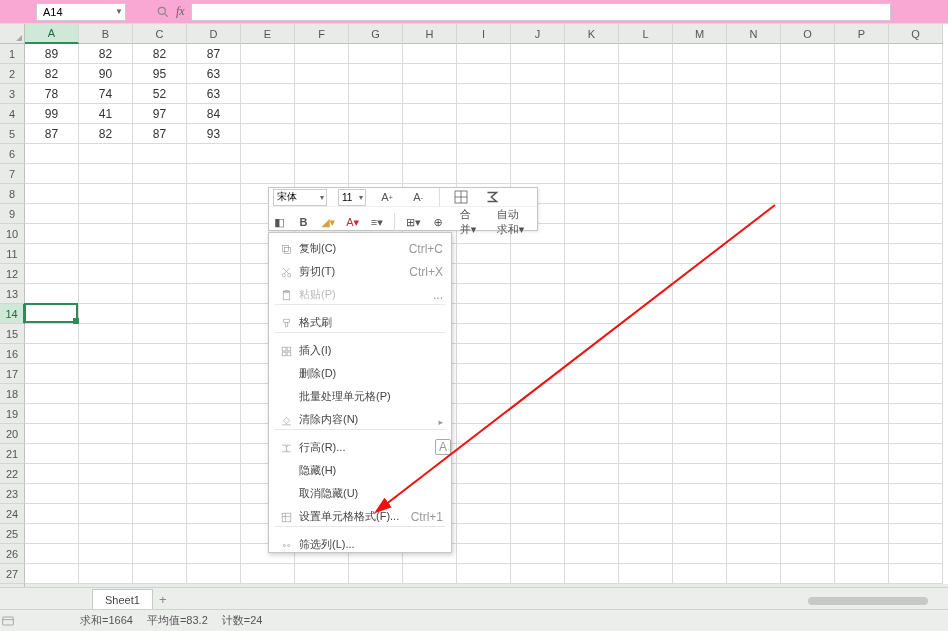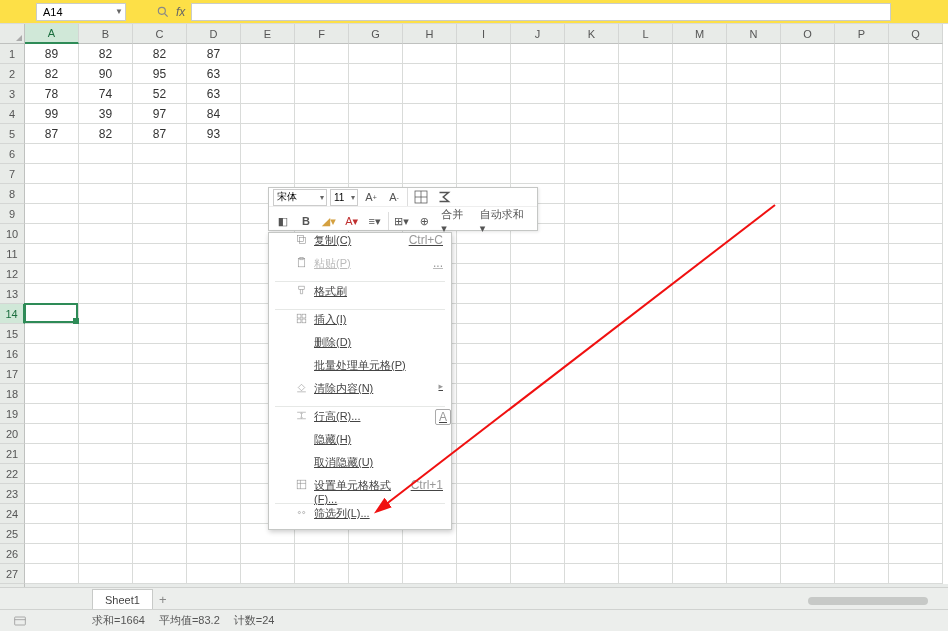--- a/index.html
+++ b/index.html
@@ -1,69 +1,69 @@
 <!DOCTYPE html>
 <html><head>
 <meta charset="utf-8">
 <style>
   * { box-sizing: border-box; margin: 0; padding: 0; font-family: "Microsoft YaHei", sans-serif; }
   body { background: #e8ebe9; width: 948px; height: 631px; overflow: hidden; position: relative; }
 
-  .topbar { height: 24px; background: #fde047; display: flex; align-items: center; border-bottom: 1px solid #d9dbd9; }
+  .topbar { height: 24px; background: #f9a8d4; display: flex; align-items: center; border-bottom: 1px solid #d9dbd9; }
   .namebox { width: 90px; height: 18px; margin-left: 36px; background: #fff; border: 1px solid #c9ccc9; font-size: 11px; display: flex; align-items: center; padding-left: 6px; position: relative; }
   .namebox-dd { position: absolute; right: 2px; top: 3px; font-size: 8px; color: #666; }
   .fx-wrap { display: flex; align-items: center; margin-left: 30px; gap: 6px; }
   .fx-icon { width: 14px; height: 14px; color: #888; }
-  .fx-label { font-style: italic; font-size: 12px; color: #666; }
+  .fx-label { font-style: italic; font-size: 12px; color: #666; font-family: Liberation Serif, serif; }
   .formula-bar { width: 700px; height: 18px; background: #fff; border: 1px solid #c9ccc9; }
 
   .grid-wrap { position: relative; height: 560px; background: #fff; }
   .corner { position: absolute; left: 0; top: 0; width: 25px; height: 20px; background: #e8ebe8; border-right: 1px solid #bfc1bf; border-bottom: 1px solid #bfc1bf; }
   .corner::after { content: ""; position: absolute; right: 2px; bottom: 2px; border-left: 6px solid transparent; border-bottom: 6px solid #aaa; }
   .col-headers { position: absolute; left: 25px; top: 0; height: 20px; display: flex; }
   .col-header { width: 54px; height: 20px; background: #e8ebe8; border-right: 1px solid #d4d6d4; border-bottom: 1px solid #bfc1bf; font-size: 11px; color: #555; display: flex; align-items: center; justify-content: center; }
   .col-header.sel { background: #d0e8d8; border-bottom: 2px solid #2e8b57; color: #1a6e3e; }
   .row-headers { position: absolute; left: 0; top: 20px; width: 25px; }
   .row-header { width: 25px; height: 20px; background: #e8ebe8; border-bottom: 1px solid #d4d6d4; border-right: 1px solid #bfc1bf; font-size: 11px; color: #555; display: flex; align-items: center; justify-content: center; }
   .row-header.sel { background: #d0e8d8; border-right: 2px solid #2e8b57; color: #1a6e3e; }
   .cells { position: absolute; left: 25px; top: 20px; }
   .row { display: flex; }
   .cell { width: 54px; height: 20px; border-right: 1px solid #d9dbd9; border-bottom: 1px solid #d9dbd9; font-size: 12px; color: #333; display: flex; align-items: center; justify-content: center; background: #fff; }
   .active-cell { position: absolute; width: 54px; height: 20px; border: 2px solid #2e8b57; background: #fff; }
   .active-cell::after { content: ""; position: absolute; right: -3px; bottom: -3px; width: 6px; height: 6px; background: #2e8b57; }
 
   .mini-toolbar { position: absolute; left: 268px; top: 187px; width: 270px; height: 44px; background: #fff; border: 1px solid #c5c7c5; box-shadow: 1px 1px 3px rgba(0,0,0,0.1); display: flex; flex-direction: column; }
-  .mt-row { flex: 1; display: flex; align-items: center; padding: 0 4px; gap: 3px; border-bottom: 1px solid #eee; }
+  .mt-row { flex: 1; display: flex; align-items: center; padding: 0 4px; gap: 11px; border-bottom: 1px solid #eee; }
   .mt-row:last-child { border-bottom: none; }
   .mt-font { width: 54px; height: 17px; border: 1px solid #ccc; font-size: 10px; display: flex; align-items: center; padding-left: 3px; position: relative; }
   .mt-font::after { content: "▾"; position: absolute; right: 2px; font-size: 8px; color: #666; }
   .mt-size { width: 28px; height: 17px; border: 1px solid #ccc; font-size: 10px; display: flex; align-items: center; padding-left: 3px; position: relative; }
   .mt-size::after { content: "▾"; position: absolute; right: 2px; font-size: 8px; color: #666; }
   .mt-btn { width: 20px; height: 18px; display: flex; align-items: center; justify-content: center; font-size: 11px; color: #555; cursor: pointer; }
   .mt-btn.big { font-size: 13px; }
   .mt-sep { width: 1px; height: 18px; background: #ddd; }
   .mt-text { font-size: 11px; color: #555; padding: 0 4px; }
 
   .context-menu { position: absolute; left: 268px; top: 232px; width: 184px; background: #fff; border: 1px solid #c5c7c5; box-shadow: 1px 2px 5px rgba(0,0,0,0.2); }
-  .cm-item { height: 23px; display: flex; align-items: flex-start; font-size: 11px; color: #444; padding-left: 23px; position: relative; cursor: pointer; text-decoration: underline; }
+  .cm-item { height: 23px; display: flex; align-items: flex-end; font-size: 11px; color: #444; padding-left: 8px; position: relative; cursor: pointer; }
   .cm-item.disabled { color: #bbb; }
   .cm-icon { width: 18px; display: flex; align-items: center; justify-content: center; color: #888; }
   .cm-label { flex: 1; padding-left: 4px; }
   .cm-shortcut { font-size: 12px; color: #999; padding-right: 8px; }
   .cm-arrow { font-size: 9px; color: #999; padding-right: 8px; }
   .cm-sep { height: 1px; background: #e6e8e6; margin: 2px 6px; }
 
   .arrow-annotation { position: absolute; pointer-events: none; }
 
   .sheet-tabs { position: absolute; left: 0; bottom: 22px; height: 22px; width: 100%; background: #eceeec; display: flex; align-items: flex-end; padding-left: 92px; border-top: 1px solid #d0d2d0; }
   .sheet-tab { height: 20px; padding: 0 12px; background: #fff; border: 1px solid #c8cac8; border-bottom: none; font-size: 11px; color: #444; display: flex; align-items: center; }
   .sheet-add { width: 20px; height: 20px; display: flex; align-items: center; justify-content: center; color: #888; font-size: 13px; cursor: pointer; }
   .hscroll-thumb { position: absolute; right: 20px; bottom: 4px; width: 120px; height: 8px; background: #c7c9c7; border-radius: 4px; }
 
-  .statusbar { position: absolute; left: 0; bottom: 0; height: 22px; width: 100%; background: #eceeec; display: flex; align-items: center; padding-left: 12px; gap: 4px; font-size: 11px; color: #555; border-top: 1px solid #d0d2d0; }
+  .statusbar { position: absolute; left: 0; bottom: 0; height: 22px; width: 100%; background: #eceeec; display: flex; align-items: center; gap: 4px; font-size: 11px; color: #555; border-top: 1px solid #d0d2d0; }
   .status-icon { width: 16px; height: 16px; color: #888; margin-right: 60px; }
   .status-item { margin-right: 10px; }
 </style>
 </head>
 <body>
 
 <div class="topbar">
   <div class="namebox">
     <span>A14</span>
     <span class="namebox-dd">▼</span>
@@ -182,21 +182,21 @@
         <div class="cell"></div>
         <div class="cell"></div>
         <div class="cell"></div>
         <div class="cell"></div>
         <div class="cell"></div>
         <div class="cell"></div>
         <div class="cell"></div>
       </div>
       <div class="row">
         <div class="cell">99</div>
-        <div class="cell">39</div>
+        <div class="cell">41</div>
         <div class="cell">97</div>
         <div class="cell">84</div>
         <div class="cell"></div>
         <div class="cell"></div>
         <div class="cell"></div>
         <div class="cell"></div>
         <div class="cell"></div>
         <div class="cell"></div>
         <div class="cell"></div>
         <div class="cell"></div>
@@ -685,20 +685,32 @@
     <div class="cm-item">
       <span class="cm-icon">
         <svg width="13" height="13" viewBox="0 0 24 24">
           <rect x="8" y="8" width="11" height="11" fill="none" stroke="currentColor"></rect>
           <rect x="5" y="5" width="11" height="11" fill="none" stroke="currentColor"></rect>
         </svg>
       </span>
       <span class="cm-label">复制(C)</span>
       <span class="cm-shortcut">Ctrl+C</span>
     </div>
+    <div class="cm-item">
+      <span class="cm-icon">
+        <svg width="13" height="13" viewBox="0 0 24 24">
+          <circle cx="7" cy="17" r="3" fill="none" stroke="currentColor"></circle>
+          <circle cx="17" cy="17" r="3" fill="none" stroke="currentColor"></circle>
+          <line x1="8" y1="14" x2="18" y2="4" stroke="currentColor"></line>
+          <line x1="16" y1="14" x2="6" y2="4" stroke="currentColor"></line>
+        </svg>
+      </span>
+      <span class="cm-label">剪切(T)</span>
+      <span class="cm-shortcut">Ctrl+X</span>
+    </div>
     <div class="cm-item disabled">
       <span class="cm-icon">
         <svg width="13" height="13" viewBox="0 0 24 24">
           <rect x="6" y="5" width="12" height="15" fill="none" stroke="currentColor"></rect>
           <rect x="9" y="3" width="6" height="4" fill="none" stroke="currentColor"></rect>
         </svg>
       </span>
       <span class="cm-label">粘贴(P)</span>
       <span class="cm-shortcut">...</span>
     </div>

